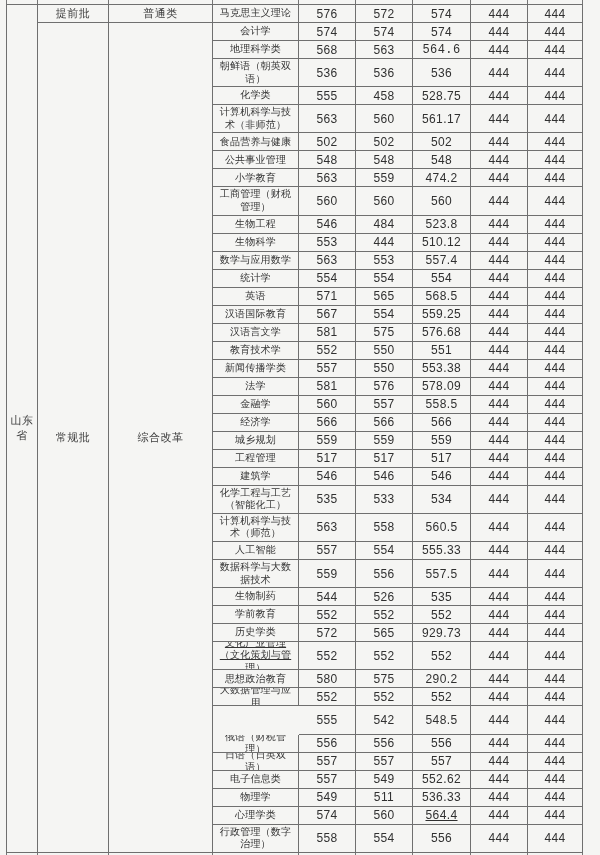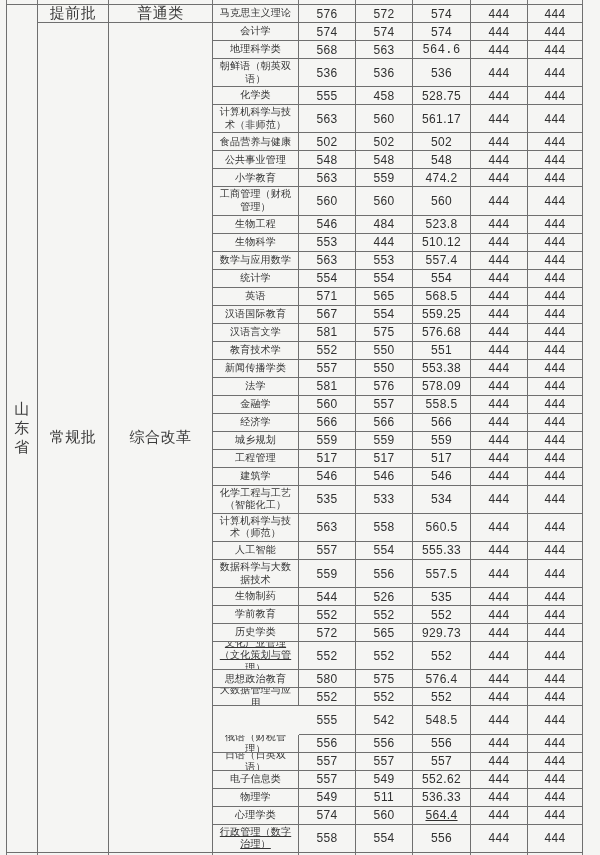--- a/index.html
+++ b/index.html
@@ -31,21 +31,21 @@
     background:transparent;
   }
   .cell{
     box-sizing:border-box;
     border-right:1px solid #6f6f6f;
     border-bottom:1px solid #6f6f6f;
     display:flex;align-items:center;justify-content:center;
     text-align:center;overflow:hidden;
   }
   .province-cell,.batch-cell,.category-cell{
-    font-size:15px;letter-spacing:.5px;color:#3c3c3c;
+    font-size:11px;letter-spacing:.5px;color:#3c3c3c;
   }
   .major-cell{
     font-size:10px;line-height:12.5px;letter-spacing:.2px;
     padding:0 2px;color:#343434;
     word-break:break-word;
   }
   .num-cell{
     font-size:12px;letter-spacing:.4px;color:#303030;
   }
 </style>
@@ -265,21 +265,21 @@
       <div class="cell num-cell" style="grid-area: 32 / 9 / span 1;">444</div>
       <div class="cell major-cell" style="grid-area: 33 / 4 / span 1; text-decoration: underline;">文化产业管理（文化策划与管理）</div>
       <div class="cell num-cell" style="grid-area: 33 / 5 / span 1;">552</div>
       <div class="cell num-cell" style="grid-area: 33 / 6 / span 1;">552</div>
       <div class="cell num-cell" style="grid-area: 33 / 7 / span 1;">552</div>
       <div class="cell num-cell" style="grid-area: 33 / 8 / span 1;">444</div>
       <div class="cell num-cell" style="grid-area: 33 / 9 / span 1;">444</div>
       <div class="cell major-cell" style="grid-area: 34 / 4 / span 1;">思想政治教育</div>
       <div class="cell num-cell" style="grid-area: 34 / 5 / span 1;">580</div>
       <div class="cell num-cell" style="grid-area: 34 / 6 / span 1;">575</div>
-      <div class="cell num-cell" style="grid-area: 34 / 7 / span 1;">576.4</div>
+      <div class="cell num-cell" style="grid-area: 34 / 7 / span 1;">290.2</div>
       <div class="cell num-cell" style="grid-area: 34 / 8 / span 1;">444</div>
       <div class="cell num-cell" style="grid-area: 34 / 9 / span 1;">444</div>
       <div class="cell major-cell" style="grid-area: 35 / 4 / span 1;">大数据管理与应用</div>
       <div class="cell num-cell" style="grid-area: 35 / 5 / span 1;">552</div>
       <div class="cell num-cell" style="grid-area: 35 / 6 / span 1;">552</div>
       <div class="cell num-cell" style="grid-area: 35 / 7 / span 1;">552</div>
       <div class="cell num-cell" style="grid-area: 35 / 8 / span 1;">444</div>
       <div class="cell num-cell" style="grid-area: 35 / 9 / span 1;">444</div>
       <div class="cell num-cell" style="grid-area: 36 / 5 / span 1;">555</div>
       <div class="cell num-cell" style="grid-area: 36 / 6 / span 1;">542</div>
@@ -309,21 +309,21 @@
       <div class="cell num-cell" style="grid-area: 40 / 6 / span 1;">511</div>
       <div class="cell num-cell" style="grid-area: 40 / 7 / span 1;">536.33</div>
       <div class="cell num-cell" style="grid-area: 40 / 8 / span 1;">444</div>
       <div class="cell num-cell" style="grid-area: 40 / 9 / span 1;">444</div>
       <div class="cell major-cell" style="grid-area: 41 / 4 / span 1;">心理学类</div>
       <div class="cell num-cell" style="grid-area: 41 / 5 / span 1;">574</div>
       <div class="cell num-cell" style="grid-area: 41 / 6 / span 1;">560</div>
       <div class="cell num-cell" style="grid-area: 41 / 7 / span 1; text-decoration: underline;">564.4</div>
       <div class="cell num-cell" style="grid-area: 41 / 8 / span 1;">444</div>
       <div class="cell num-cell" style="grid-area: 41 / 9 / span 1;">444</div>
-      <div class="cell major-cell" style="grid-area: 42 / 4 / span 1; text-decoration: underline;">行政管理（数字治理）</div>
+      <div class="cell major-cell" style="grid-area: 42 / 4 / span 1;">行政管理（数字治理）</div>
       <div class="cell num-cell" style="grid-area: 42 / 5 / span 1;">558</div>
       <div class="cell num-cell" style="grid-area: 42 / 6 / span 1;">554</div>
       <div class="cell num-cell" style="grid-area: 42 / 7 / span 1;">556</div>
       <div class="cell num-cell" style="grid-area: 42 / 8 / span 1;">444</div>
       <div class="cell num-cell" style="grid-area: 42 / 9 / span 1;">444</div>
     </div>
 
   <div class="sliver sliver-bottom">
     <span class="sw1"></span>
       <span class="sw2"></span>

